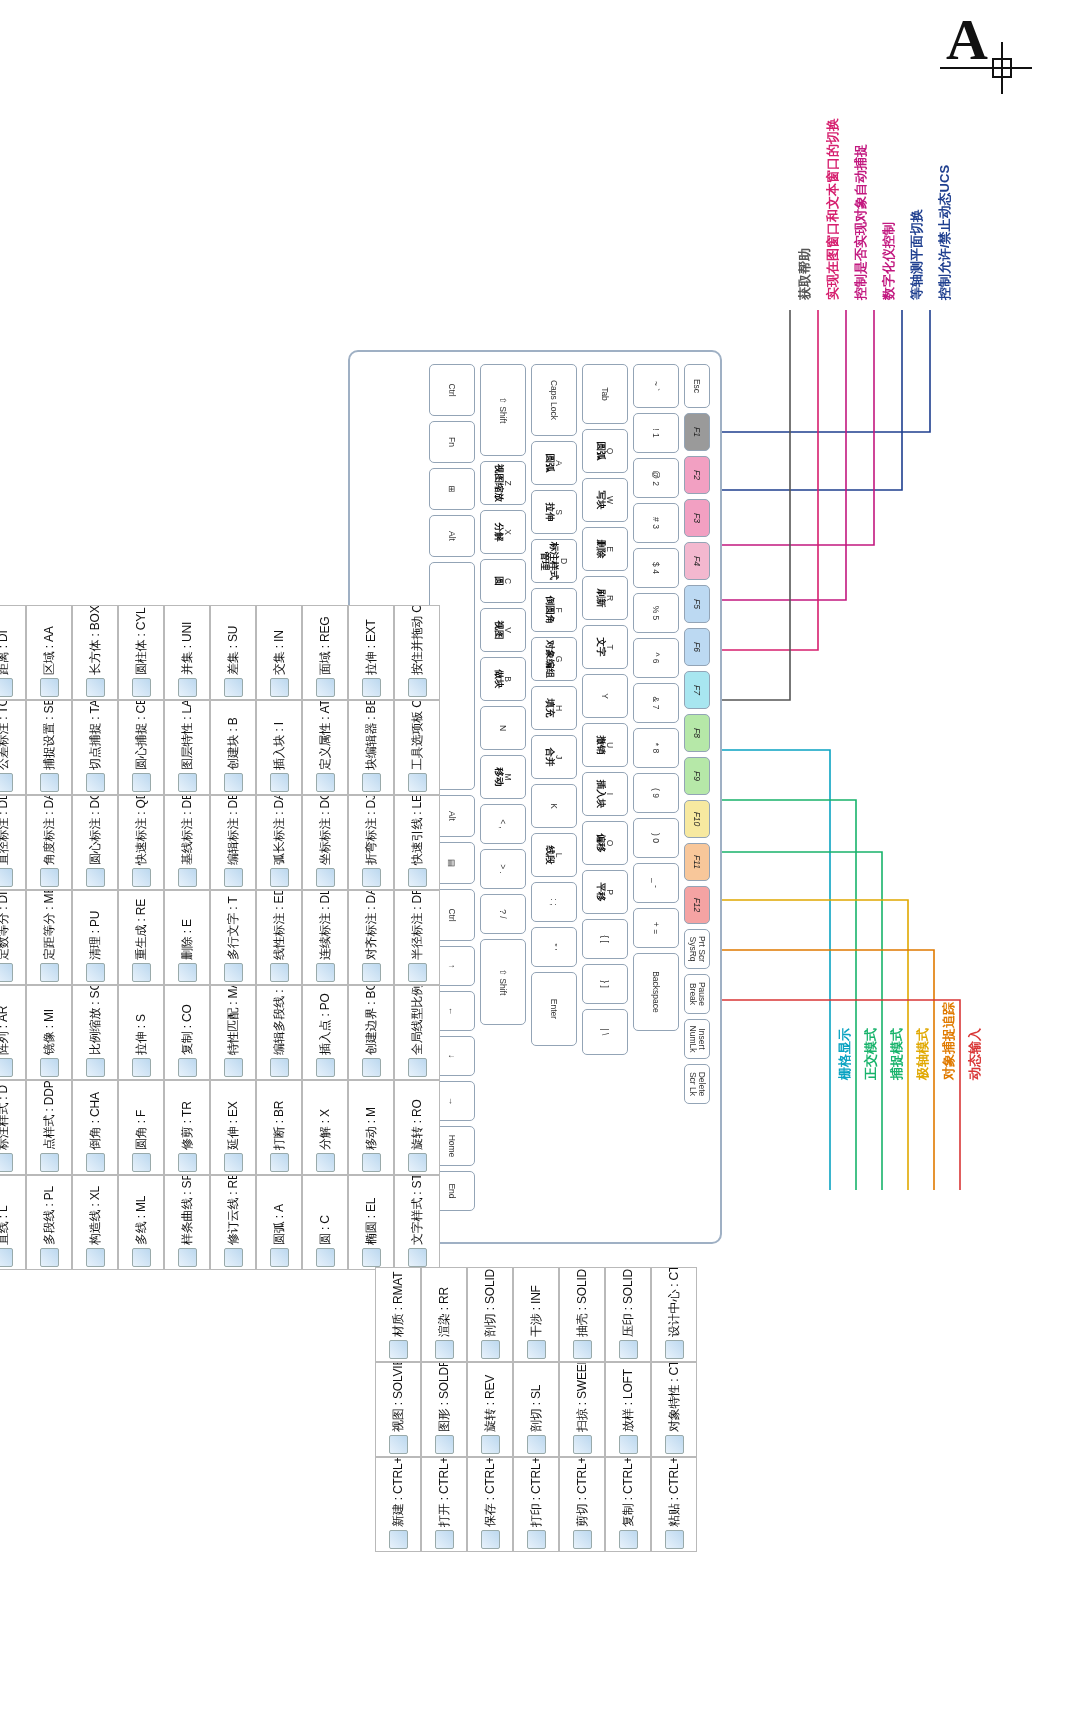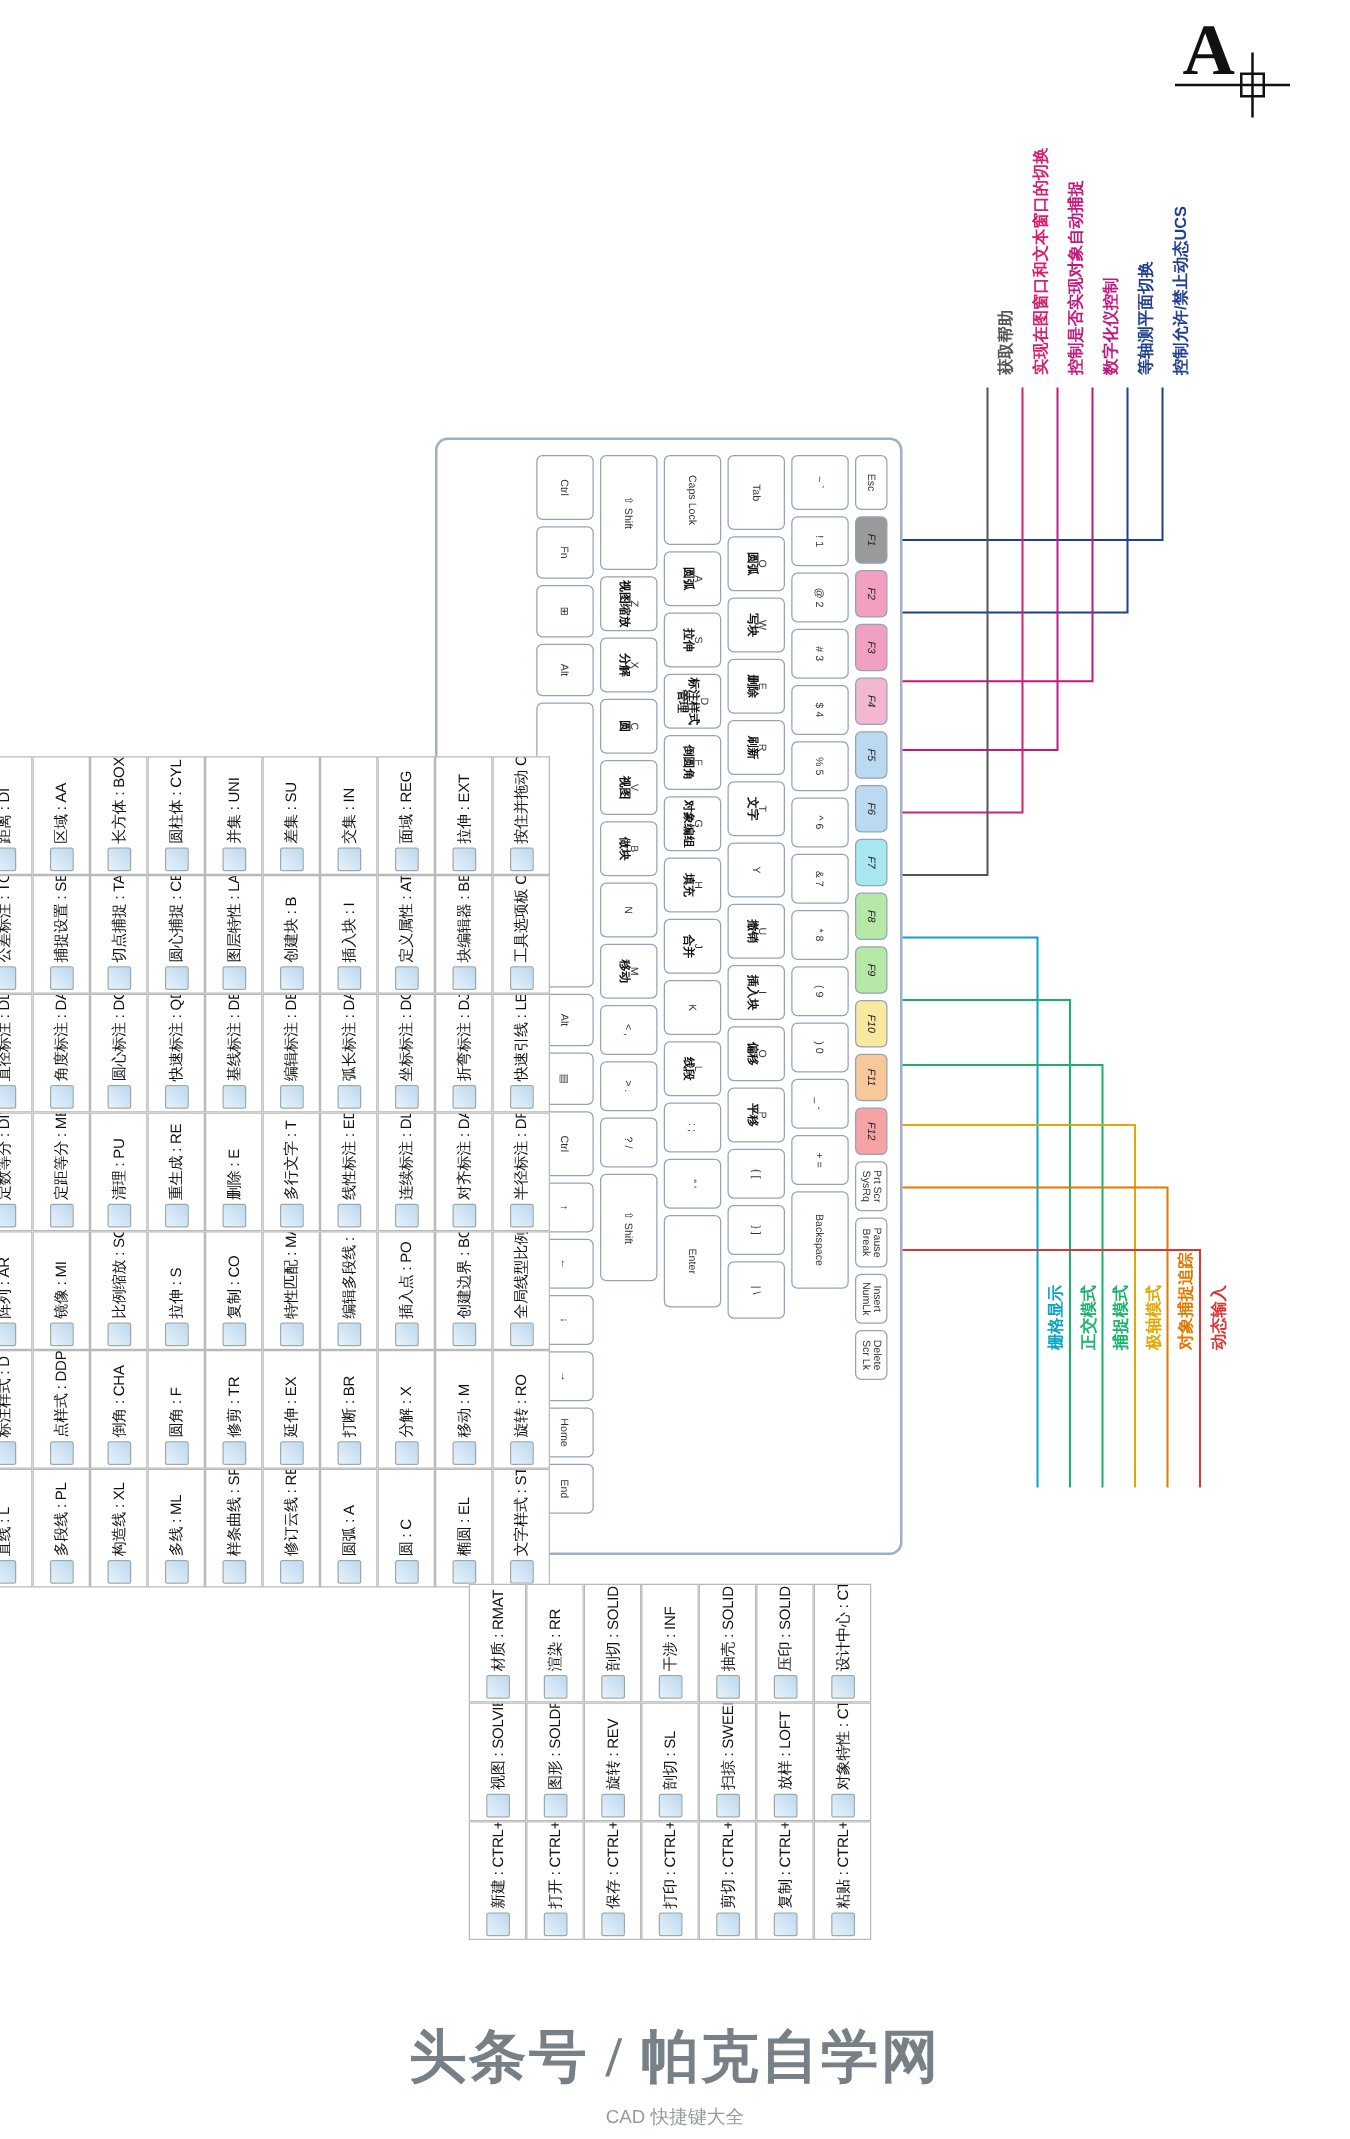--- a/index.html
+++ b/index.html
@@ -791,15 +791,13 @@
       <div class="lbl" style="left: 824px; top: 300px; color: rgb(214, 31, 110); transform: rotate(-90deg);">实现在图窗口和文本窗口的切换</div>
       <div class="lbl" style="left: 796px; top: 300px; color: rgb(85, 85, 85); transform: rotate(-90deg);">获取帮助</div>
       <div class="lbl" style="left: 836px; top: 1080px; color: rgb(10, 163, 194); transform: rotate(-90deg);">栅格显示</div>
       <div class="lbl" style="left: 862px; top: 1080px; color: rgb(24, 179, 107); transform: rotate(-90deg);">正交模式</div>
       <div class="lbl" style="left: 888px; top: 1080px; color: rgb(24, 179, 107); transform: rotate(-90deg);">捕捉模式</div>
       <div class="lbl" style="left: 914px; top: 1080px; color: rgb(224, 168, 0); transform: rotate(-90deg);">极轴模式</div>
       <div class="lbl" style="left: 940px; top: 1080px; color: rgb(224, 122, 0); transform: rotate(-90deg);">对象捕捉追踪</div>
       <div class="lbl" style="left: 966px; top: 1080px; color: rgb(217, 54, 54); transform: rotate(-90deg);">动态输入</div>
     </div>
 
-  <div class="wm">头条号 / 帕克自学网</div>
-  <div class="wm2">CAD 快捷键大全</div>
 </div>
 
 </body></html>

